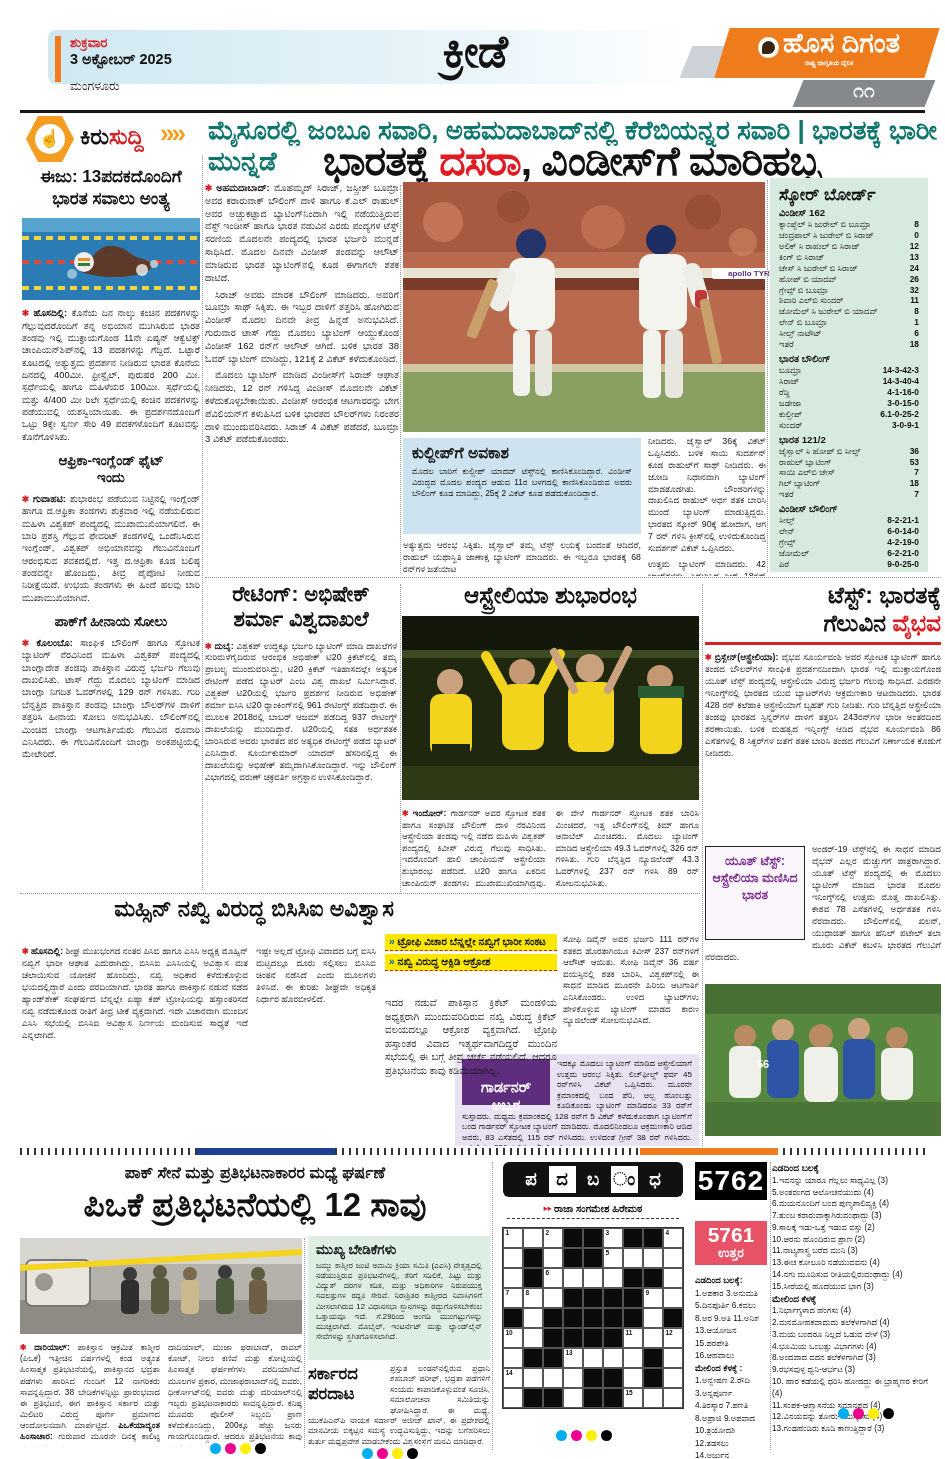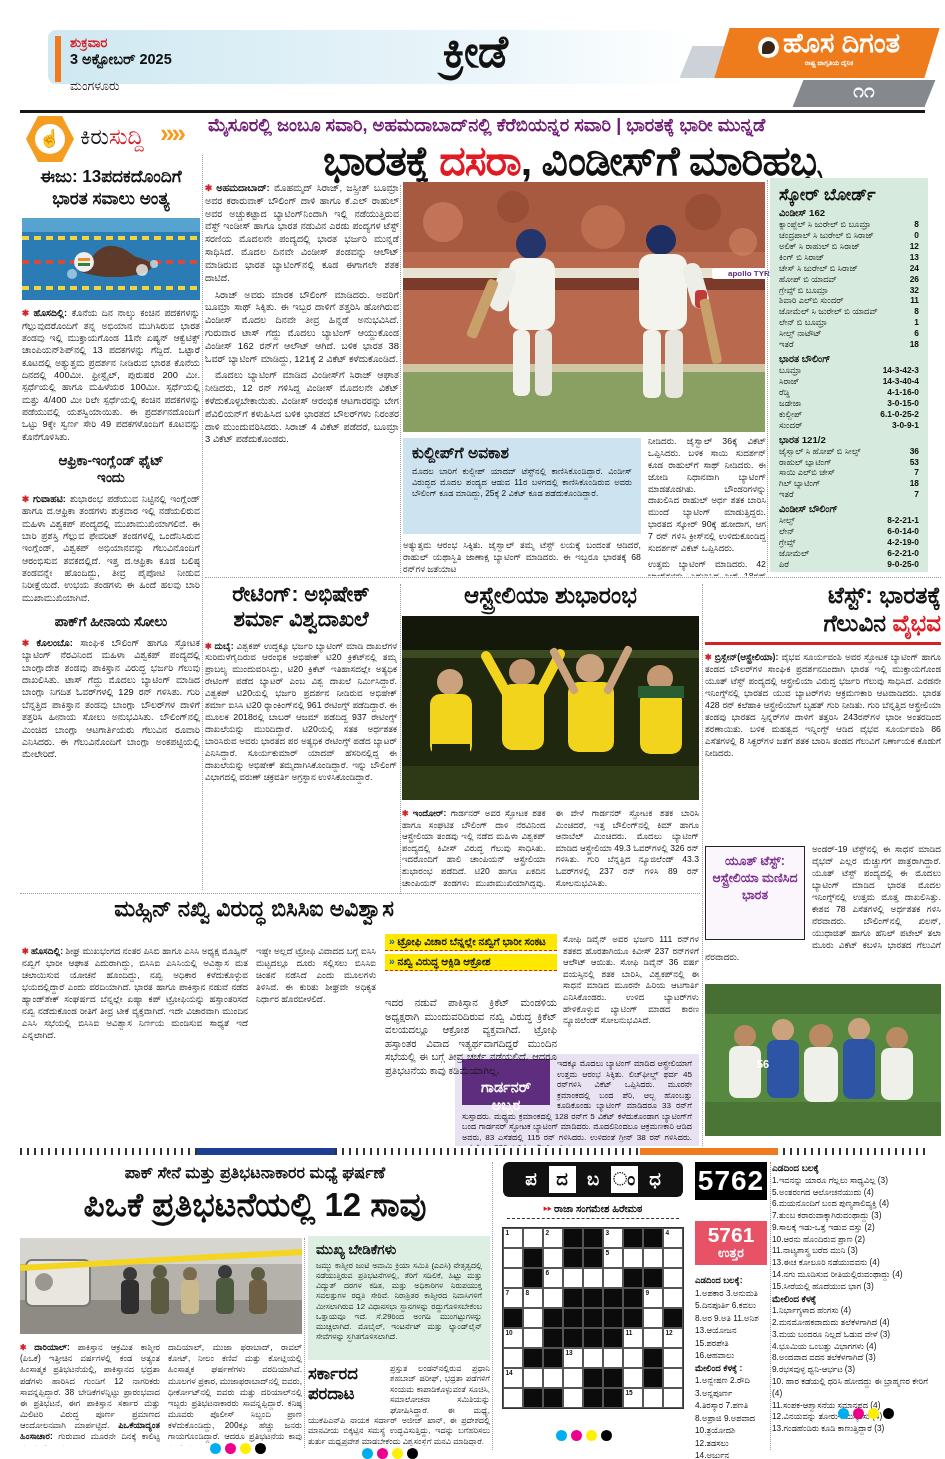--- a/index.html
+++ b/index.html
@@ -22,24 +22,24 @@
   .mast-tag{font-size:6.5px;margin-top:2px;font-weight:bold}
   .logo-circle{display:inline-block;vertical-align:middle;width:21px;height:21px;background:#fff;border-radius:50%;margin-right:4px;position:relative}
   .logo-circle:after{content:"";position:absolute;left:4px;top:4px;width:13px;height:13px;background:#3a2413;border-radius:50% 50% 50% 10%}
   .mast-gray-num{position:absolute;left:798px;top:80px;width:132px;height:27px;background:#85898d;transform:skewX(-22deg)}
   .mast-num{position:absolute;left:798px;top:80px;width:132px;text-align:center;color:#fff;font-size:19px;font-weight:800}
   .header-rule{position:absolute;left:20px;top:110px;width:905px;height:2.5px;background:#161616}
 
   
   .kiru-hex{position:absolute;left:26px;top:116px;width:48px;height:46px;background:#f59d20;clip-path:polygon(25% 0,75% 0,100% 50%,75% 100%,25% 100%,0 50%)}
   .kiru-hex .hand{position:absolute;left:9px;top:8px;width:30px;height:30px;background:#fff;border-radius:50%;text-align:center;font-size:17px;line-height:30px}
-  .kiru-txt{position:absolute;left:80px;top:124px;font-size:22px;font-weight:400}
+  .kiru-txt{position:absolute;left:80px;top:124px;font-size:22px;font-weight:700}
   .kiru-txt .r{color:#d42027}
   .kiru-chev{position:absolute;left:160px;top:118px;font-size:26px;font-weight:800;color:#f59d20;letter-spacing:-3px}
-  .strap{position:absolute;left:208px;top:115px;width:736px;font-size:18px;font-weight:700;color:#701a75}
+  .strap{position:absolute;left:208px;top:115px;width:736px;font-size:26px;font-weight:700;color:#0f766e}
   .headline{position:absolute;left:200px;top:138px;width:744px;text-align:center;font-size:41px;font-weight:800;letter-spacing:-1px;white-space:nowrap}
   .headline .red{color:#e01b24}
 
   
   .sidebar{position:absolute;left:22px;top:150px;width:178px;height:742px;overflow:hidden}
   .side-h2{font-size:17px;font-weight:800;text-align:center;line-height:1.3;margin:16px 0 8px}
   .side-photo{width:178px;height:82px;margin-bottom:7px}
   .side-body{font-size:9.3px;line-height:1.33;text-align:justify}
   .side-h3{font-size:13.5px;font-weight:800;text-align:center;line-height:1.25;margin:10px 0 6px}
   .dateline{font-weight:bold}

